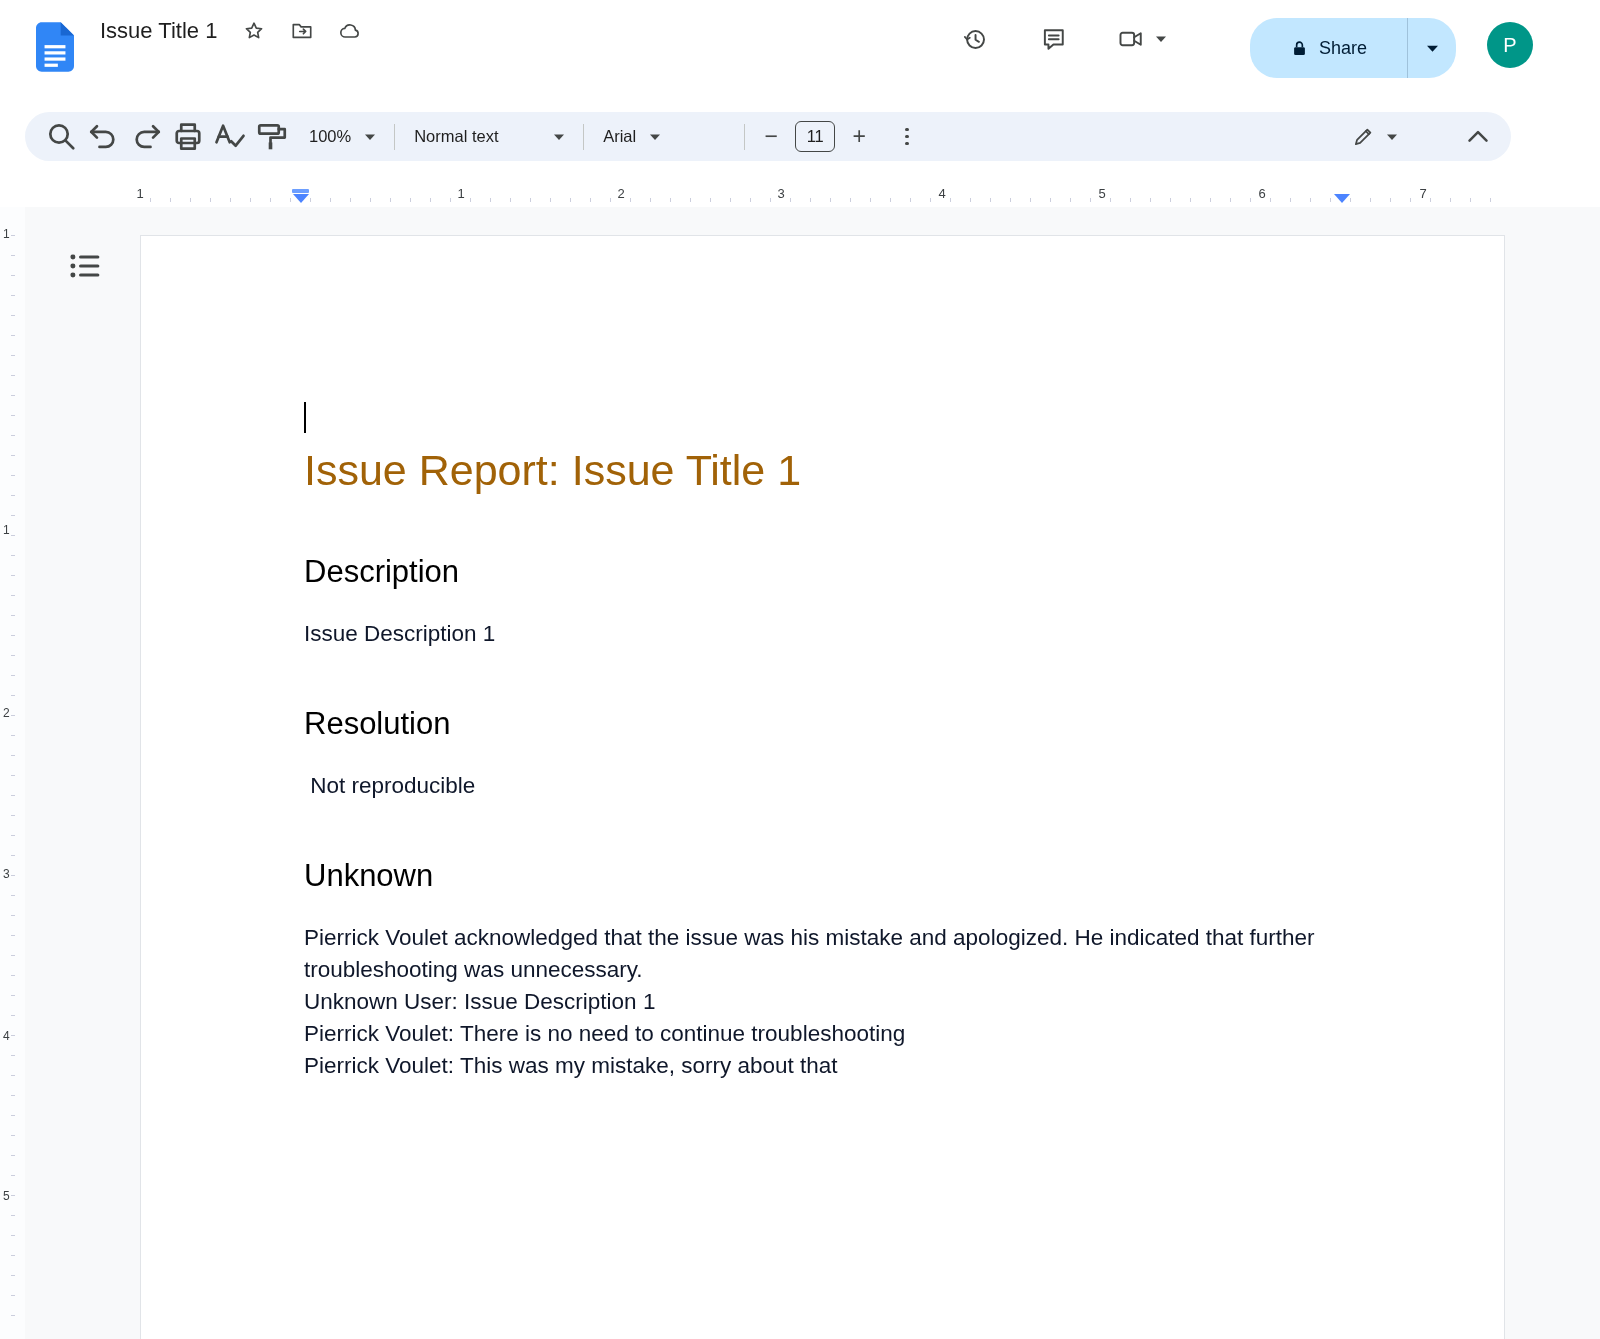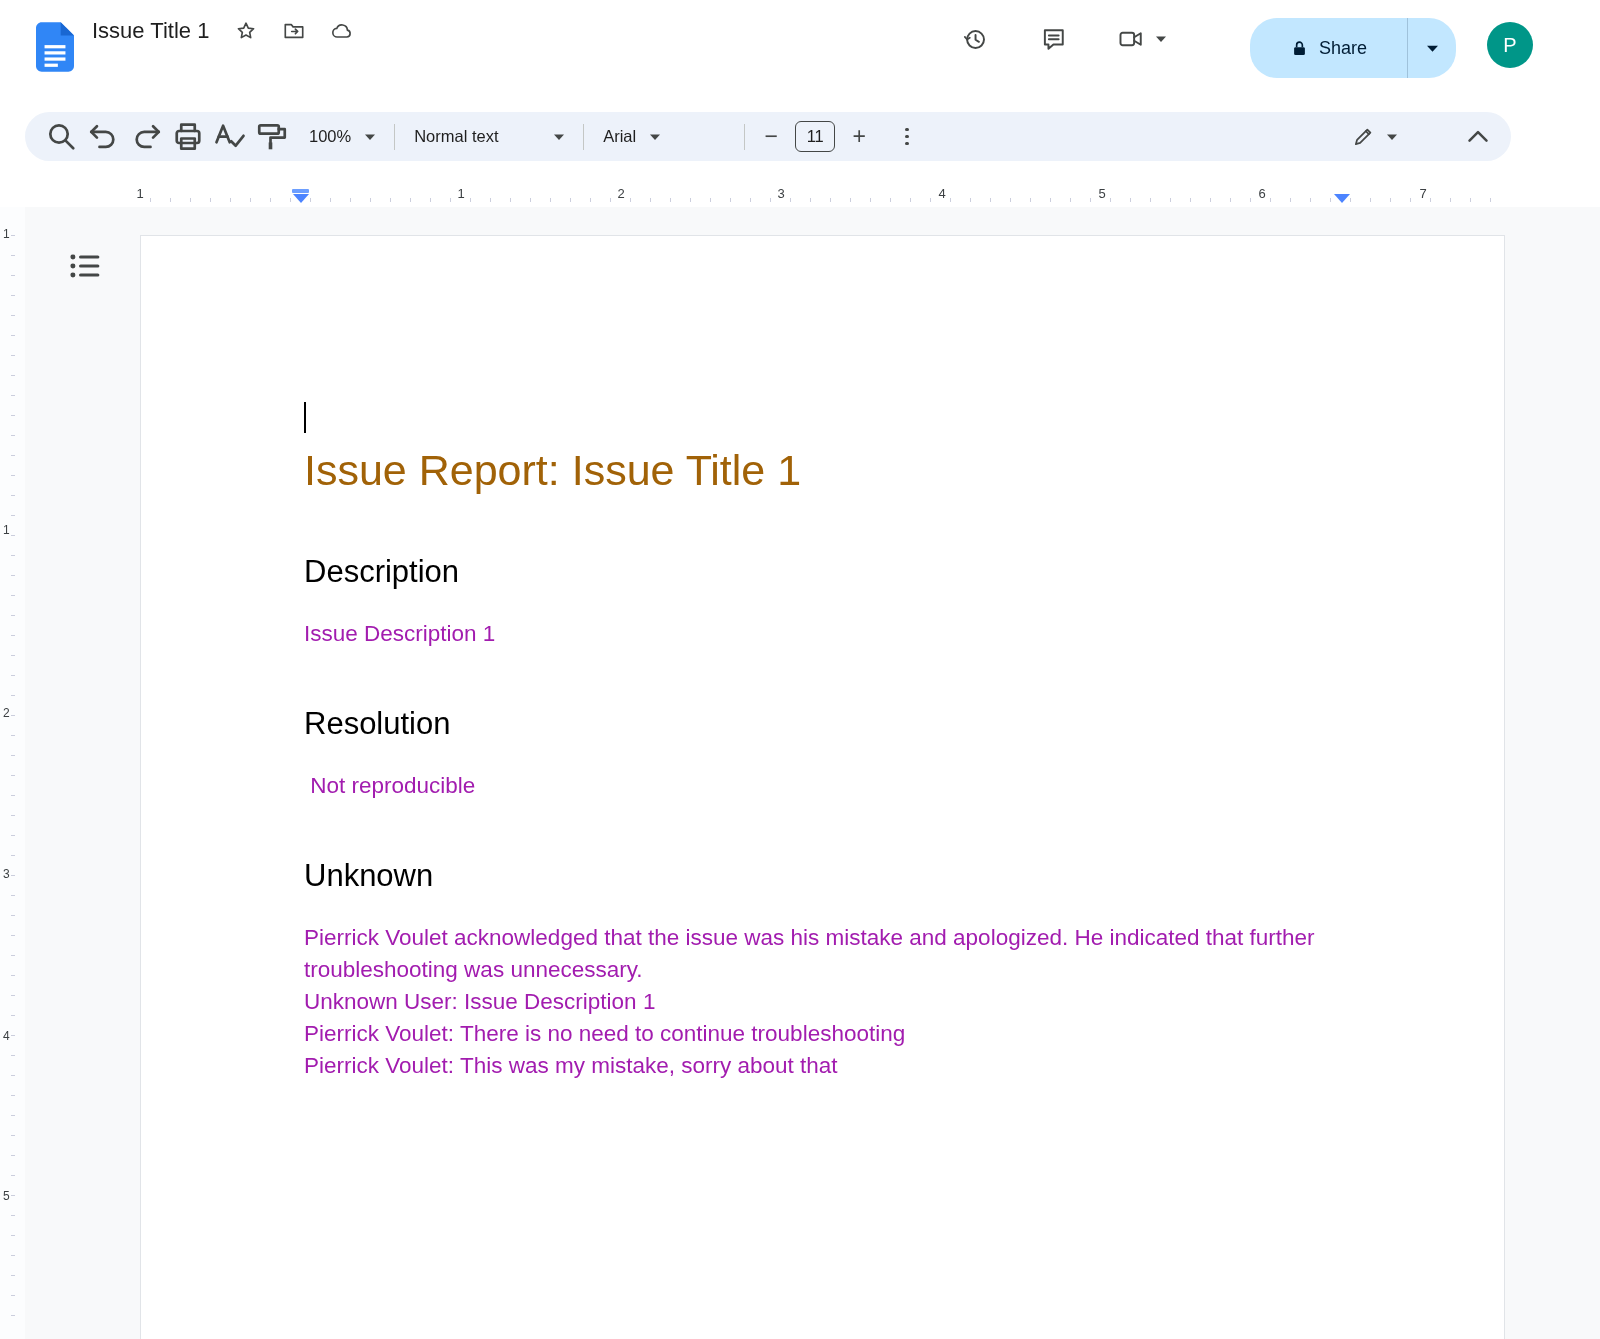--- a/index.html
+++ b/index.html
@@ -8,21 +8,21 @@
     font-family:"Liberation Sans", sans-serif;
     background: var(--canvas-bg, #f8f9fa);
     position:relative; overflow:hidden; color:#1f1f1f;
   }
 
   
   .top-white { position:absolute; left:0; top:0; width:1600px; height:207px; background:#fff; }
 
   
   .logo { position:absolute; left:36px; top:21px; width:38px; height:52px; cursor:pointer; }
-  .title-row { position:absolute; left:92px; top:15px; height:32px; display:flex; align-items:center; }
+  .title-row { position:absolute; left:100px; top:15px; height:32px; display:flex; align-items:center; }
   .doc-title { font-size:22px; color:#1f1f1f; margin-right:26px; }
   .title-ico { width:22px; height:22px; margin-right:26px; display:inline-flex; }
   .menubar { position:absolute; left:88px; top:54px; display:flex; }
   .menu-item { font-size:17.5px; color:#1f1f1f; padding:6px 13px; border-radius:8px; cursor:pointer; }
 
   .top-actions { position:absolute; left:962px; top:26px; display:flex; align-items:center; }
   .action-btn { width:26px; height:26px; margin-right:52px; display:inline-flex; cursor:pointer; }
   .cam-group { display:flex; align-items:center; margin-right:0; cursor:pointer; }
   .cam-group .caret { margin-left:12px; }
 
@@ -80,21 +80,21 @@
     display:flex; align-items:center; justify-content:center; border-radius:50%; cursor:pointer; }
 
   
   .page { position:absolute; left:140px; top:235px; width:1365px; height:1104px;
     background:#fff; border:1px solid #e1e4e8; border-bottom:none;
     padding:166px 160px 0 163px; cursor:text; }
   .cursor-line { height:33px; }
   .caret-bar { display:inline-block; width:2px; height:31px; background:#000; vertical-align:top; }
   .doc-h1 { font-size:43px; line-height:55px; font-weight:400; color:#a16207; margin-top:8px; }
   .page h2 { font-size:31px; line-height:40px; font-weight:400; color:#000; margin-top:54px; }
-  .page p { font-size:22.5px; line-height:32px; color:#a21caf; margin-top:26px; white-space:pre-wrap; }
+  .page p { font-size:22.5px; line-height:32px; color:#0f172a; margin-top:26px; white-space:pre-wrap; }
   .page p + p { margin-top:0; }
 
   .ico { stroke:#444746; fill:none; stroke-width:1.8; stroke-linecap:round; stroke-linejoin:round; width:100%; height:100%; }
   .caret { flex:0 0 auto; }
 </style>
 </head>
 <body>
 
 <div class="top-white">
 

